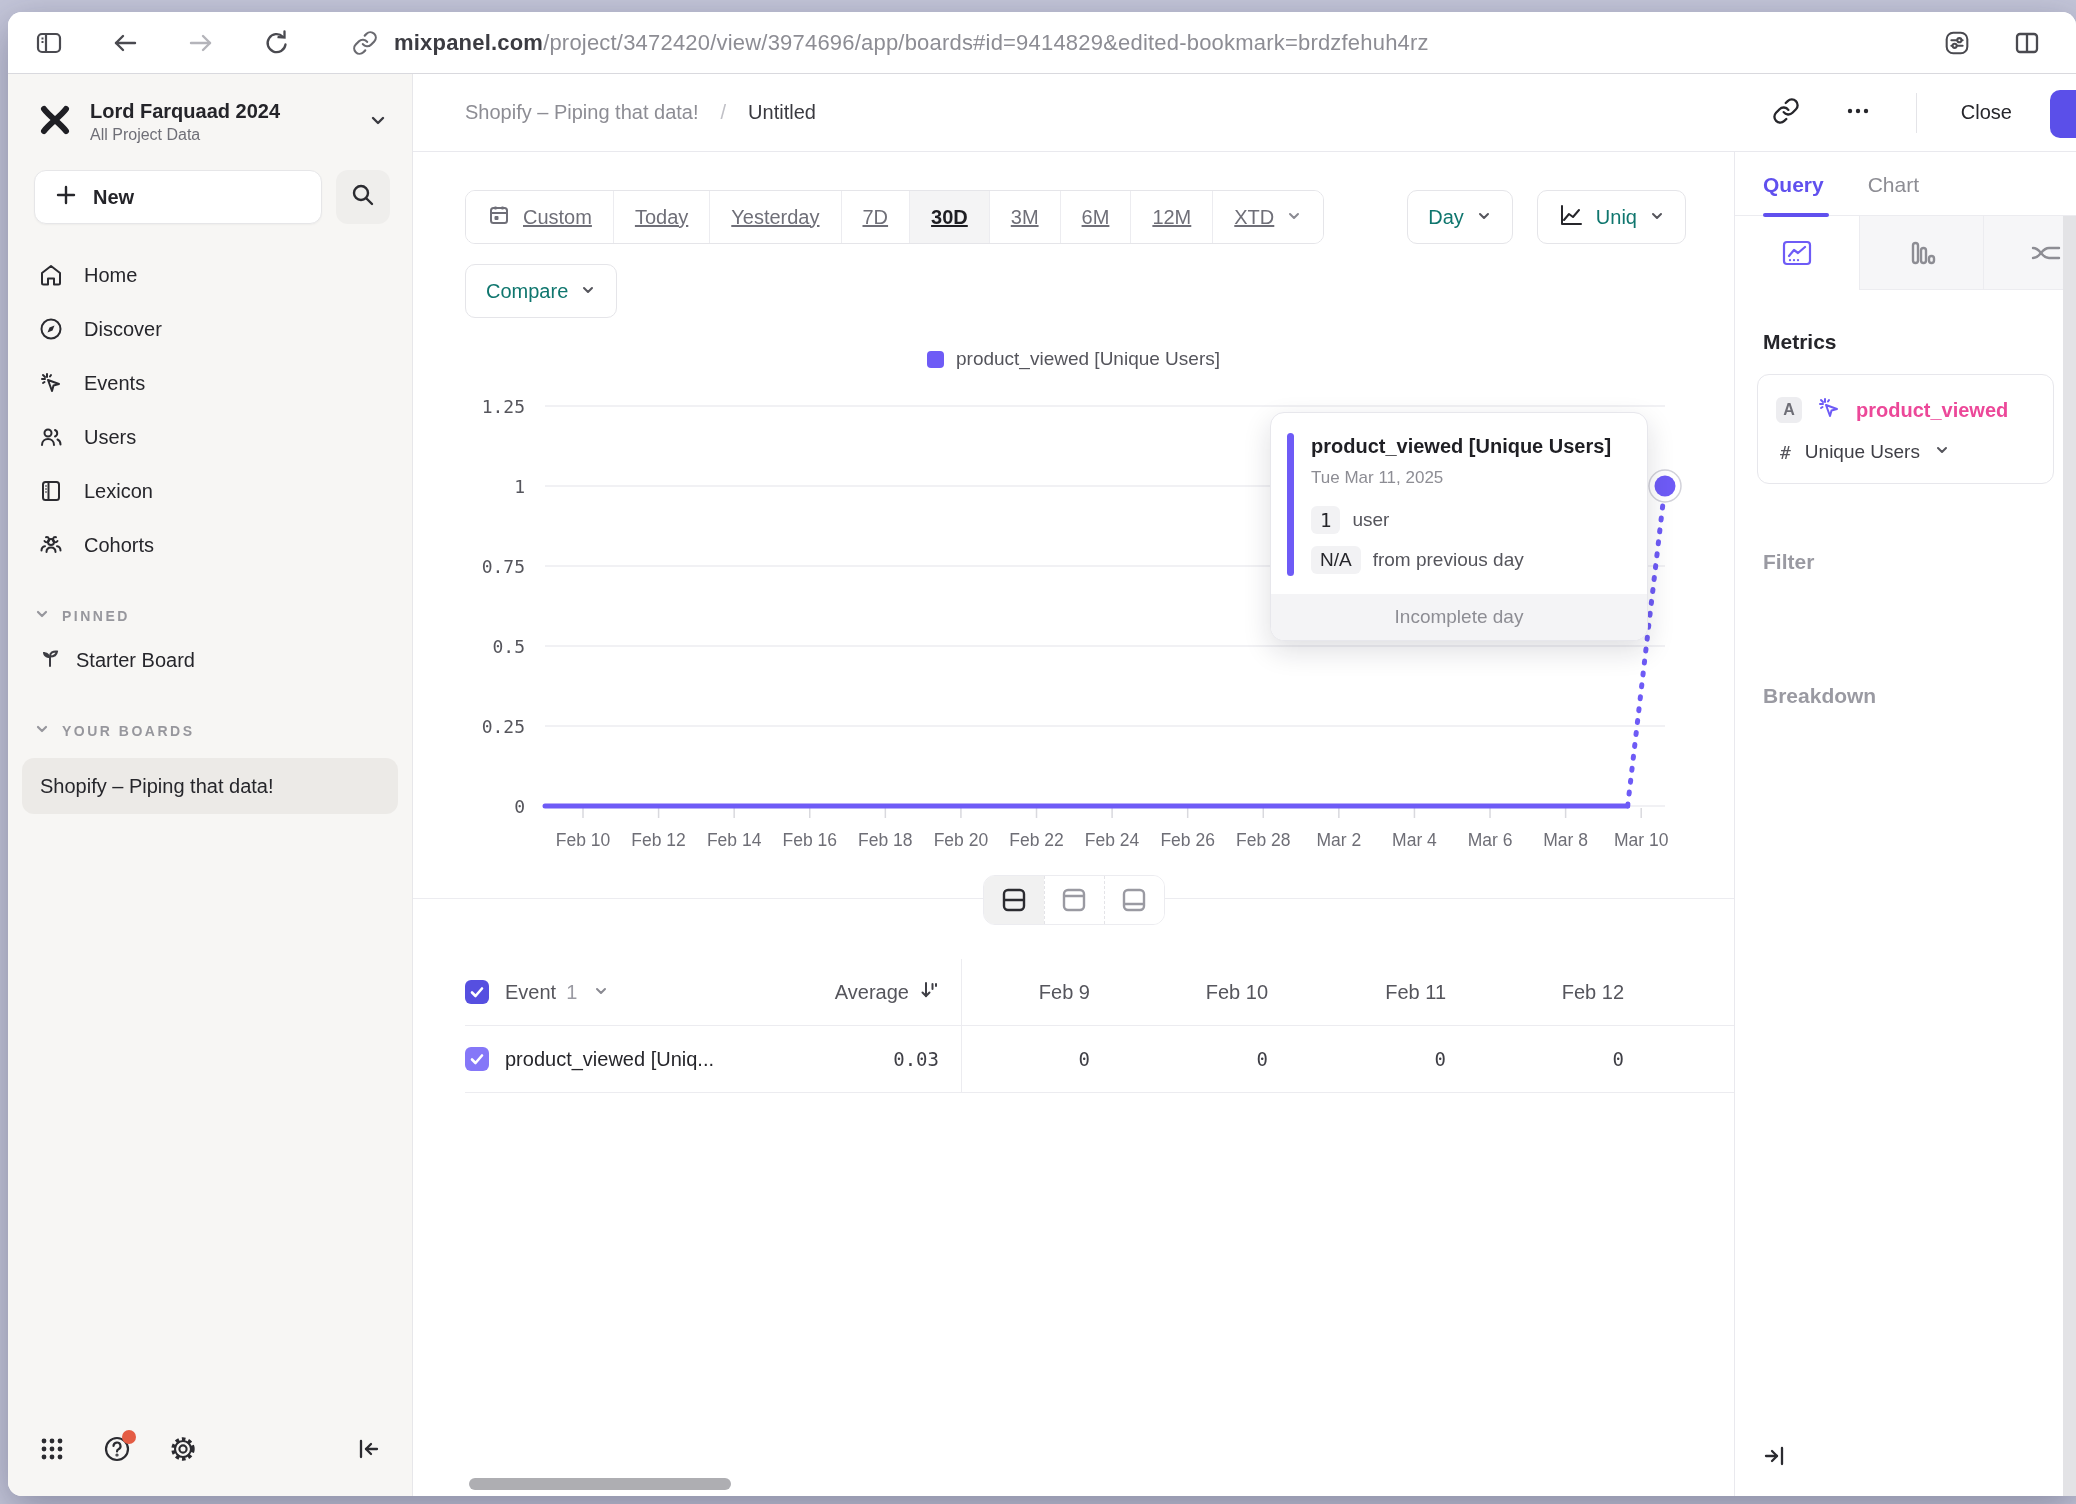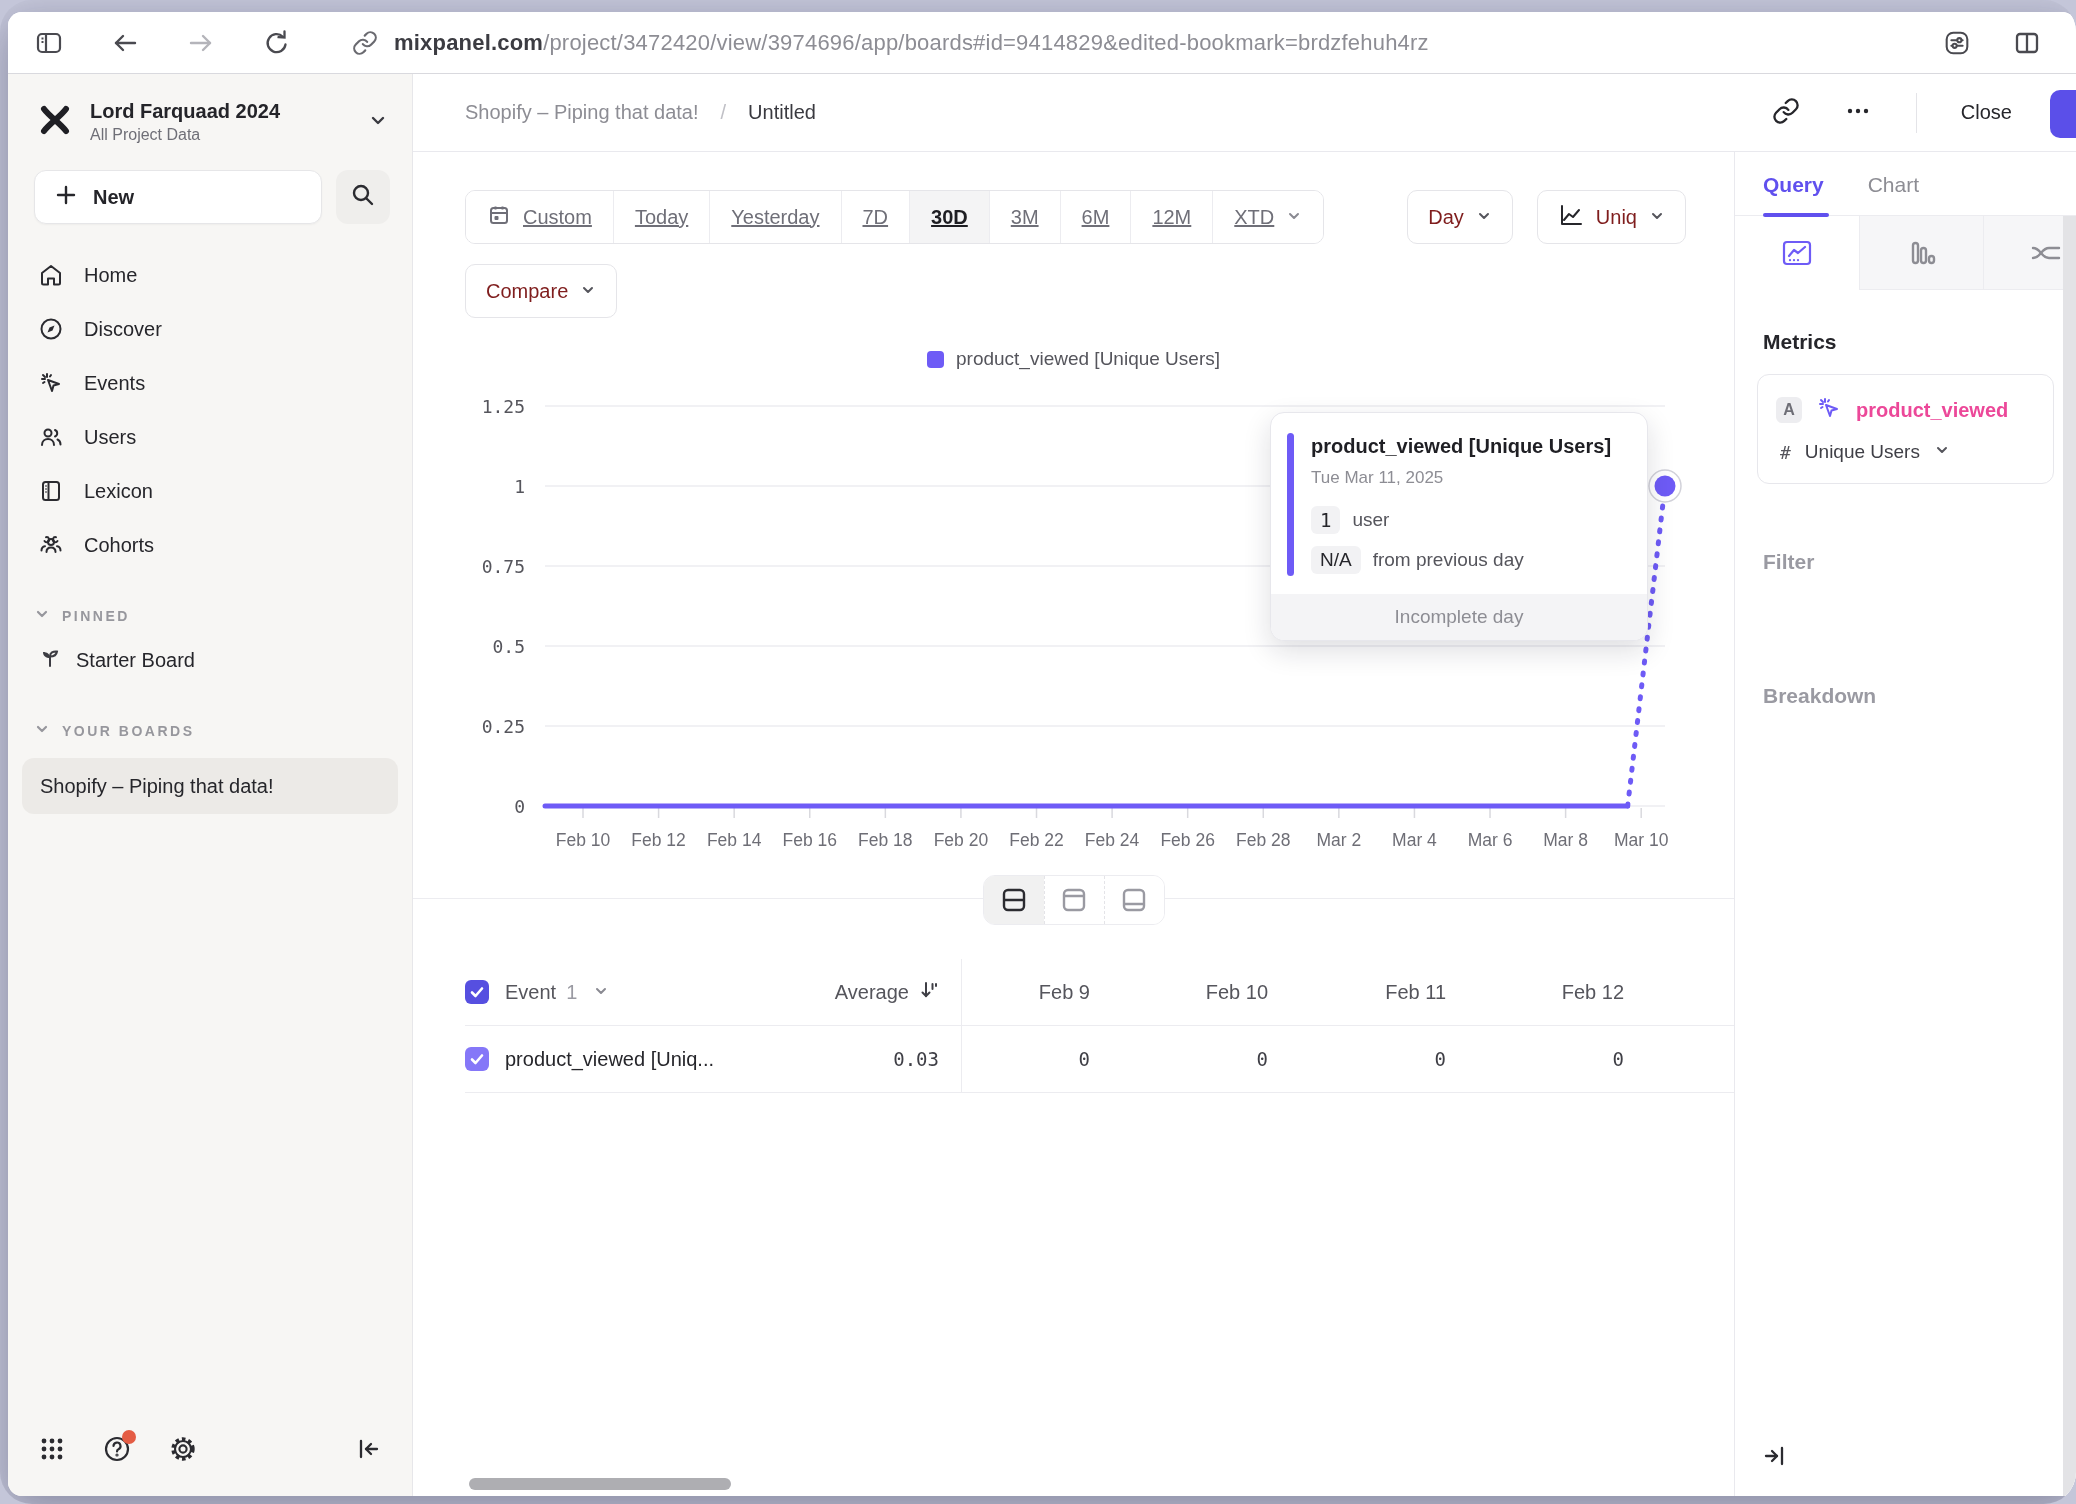--- a/index.html
+++ b/index.html
@@ -1,18 +1,18 @@
 <!DOCTYPE html>
 <html><head>
 <meta charset="utf-8">
 <style>
   * { margin:0; padding:0; box-sizing:border-box; }
   html,body { width:2076px; height:1504px; }
   body { background:#c4c6d9; font-family:"Liberation Sans", sans-serif; color:#26262b; }
-  .stage { position:relative; width:2076px; height:1504px; overflow:hidden;border-radius:32px; }
+  .stage { position:relative; width:2076px; height:1504px; overflow:hidden; }
   .window { position:absolute; left:8px; top:12px; right:0; bottom:8px; background:#fff;
             border-radius:14px 14px 0 14px; overflow:hidden; box-shadow:0 12px 40px rgba(30,30,60,.35); }
 
   
   .browser-bar { height:62px; background:#fff; border-bottom:1px solid #d9d9de;
                  display:flex; align-items:center; padding:0 26px; }
   .bicon { width:30px; height:30px; display:flex; align-items:center; justify-content:center; color:#4a4a50; }
   .bicon svg { display:block; }
   .bicon.dim { color:#b4b4ba; }
   .bspace { width:46px; }
@@ -72,21 +72,21 @@
 
   
   .toolbar { padding:38px 48px 0 52px; display:flex; align-items:flex-start; }
   .seg { display:flex; align-items:stretch; border:1px solid #e5e5e9; border-radius:10px; overflow:hidden; height:54px; }
   .seg-item { display:flex; align-items:center; gap:12px; padding:0 21px; font-size:20px; color:#6f6f78;
               border-left:1px solid #ececf0; background:#fff; white-space:nowrap;text-decoration:underline; }
   .seg-item:first-child { border-left:none; }
   .seg-item.active { background:#f4f4f5; color:#1e1e23; font-weight:700; }
   .toolbar-right { margin-left:auto; display:flex; gap:24px; }
   .pill-btn { height:54px; border:1px solid #e5e5e9; border-radius:10px; background:#fff;
-              display:flex; align-items:center; gap:12px; padding:0 20px; font-size:20px; color:#7f1d1d; }
+              display:flex; align-items:center; gap:12px; padding:0 20px; font-size:20px; color:#0f766e; }
   .compare-row { padding:20px 0 0 52px; }
   .chev-sm { color:#55555c; }
 
   
   .legend { display:flex; justify-content:center; align-items:center; gap:12px; margin-top:30px; font-size:19px; color:#55555c; }
   .legend-swatch { width:17px; height:17px; border-radius:4px; background:#6e5bf6; }
   .chart-wrap { position:relative; display:flex; margin:16px 0 0 52px; }
   .ycol { width:80px; position:relative; height:434px; }
   .ylab { position:absolute; right:20px; transform:translateY(-50%); font-family:"DejaVu Sans Mono", monospace;
           font-size:18px; color:#55555c; }

